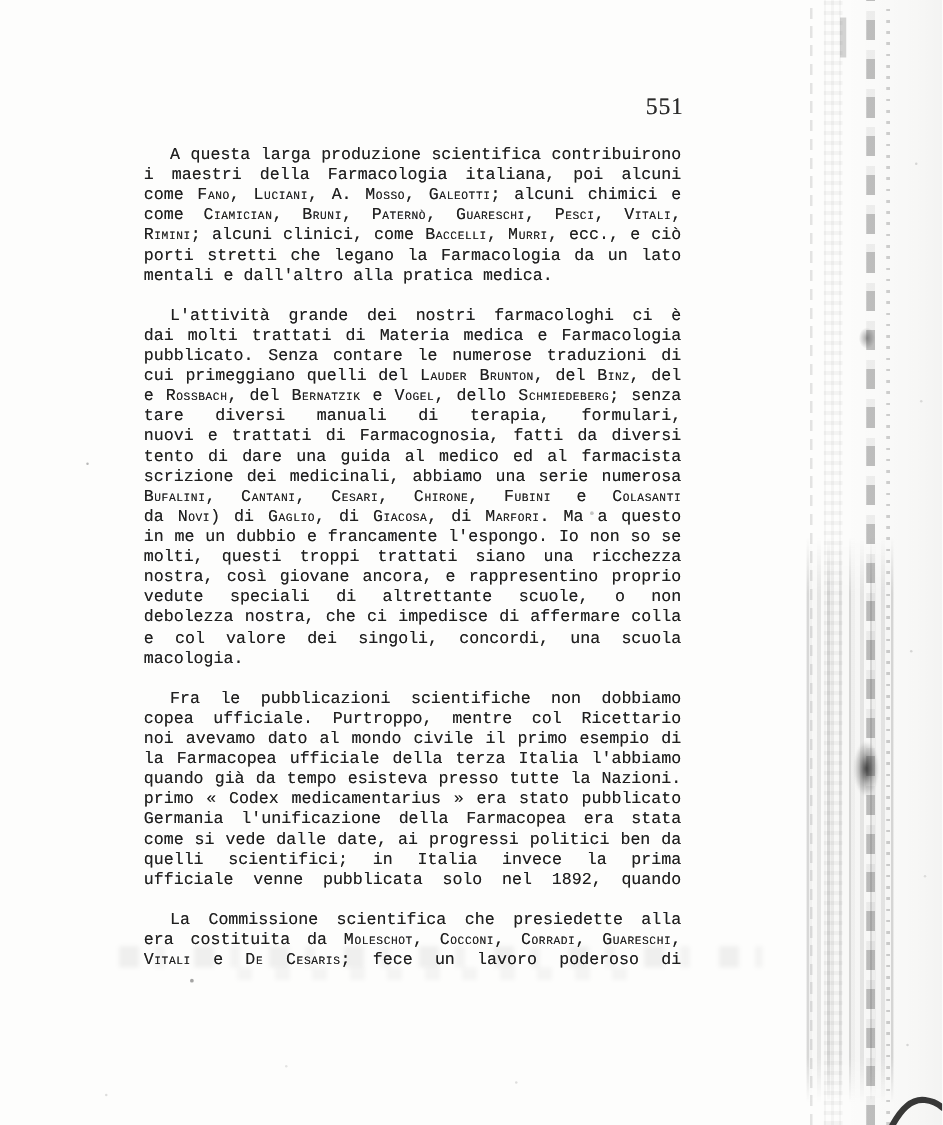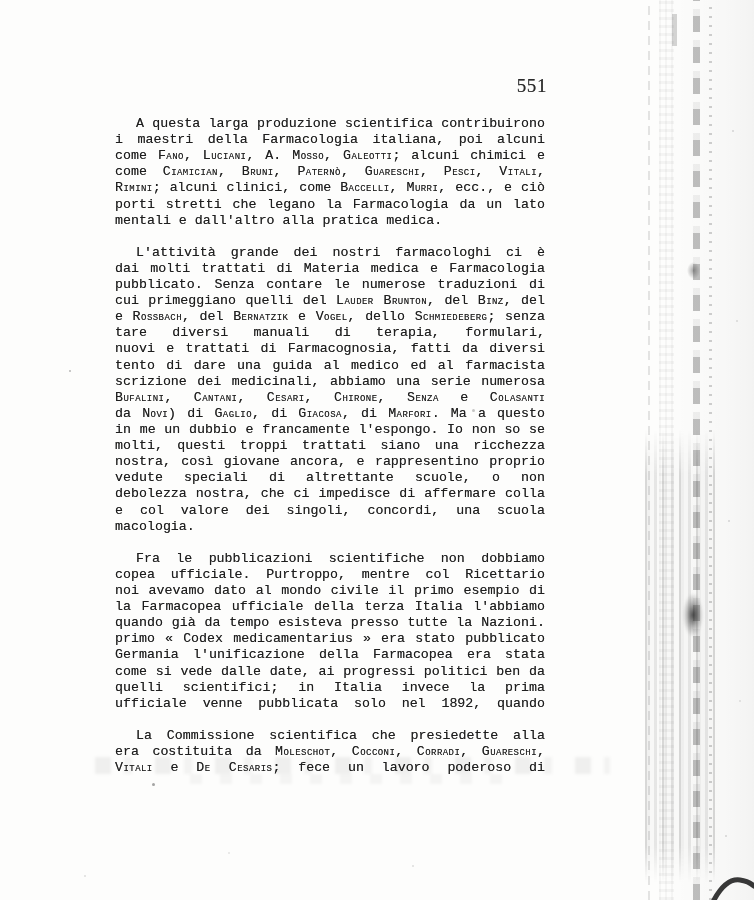--- a/index.html
+++ b/index.html
@@ -95,21 +95,21 @@
       <div class="para">
         <div class="line first">L'attività grande dei nostri farmacologhi ci è attestata poi anche</div>
         <div class="line">dai molti trattati di Materia medica e Farmacologia che essi hanno</div>
         <div class="line">pubblicato. Senza contare le numerose traduzioni di trattati esteri, fra</div>
         <div class="line">cui primeggiano quelli del <span class="sc">Lauder Brunton</span>, del <span class="sc">Binz</span>, del <span class="sc">Nothnagel</span></div>
         <div class="line">e <span class="sc">Rossbach</span>, del <span class="sc">Bernatzik</span> e <span class="sc">Vogel</span>, dello <span class="sc">Schmiedeberg</span>; senza con-</div>
         <div class="line">tare diversi manuali di terapia, formulari, ricettari, raccolte di rimedî</div>
         <div class="line">nuovi e trattati di Farmacognosia, fatti da diversi autori nostri coll'in-</div>
         <div class="line">tento di dare una guida al medico ed al farmacista nella scelta e pre-</div>
         <div class="line">scrizione dei medicinali, abbiamo una serie numerosa di trattati di</div>
-        <div class="line"><span class="sc">Bufalini</span>, <span class="sc">Cantani</span>, <span class="sc">Cesari</span>, <span class="sc">Chirone</span>, <span class="sc">Senza</span> e <span class="sc">Colasanti</span> (seguitato poi</div>
+        <div class="line"><span class="sc">Bufalini</span>, <span class="sc">Cantani</span>, <span class="sc">Cesari</span>, <span class="sc">Chirone</span>, <span class="sc">Fubini</span> e <span class="sc">Colasanti</span> (seguitato poi</div>
         <div class="line">da <span class="sc">Novi</span>) di <span class="sc">Gaglio</span>, di <span class="sc">Giacosa</span>, di <span class="sc">Marfori</span>. Ma a questo punto sorge</div>
         <div class="line">in me un dubbio e francamente l'espongo. Io non so se veramente questi</div>
         <div class="line">molti, questi troppi trattati siano una ricchezza vera per la Scienza</div>
         <div class="line">nostra, così giovane ancora, e rappresentino proprio l'indirizzo e le</div>
         <div class="line">vedute speciali di altrettante scuole, o non rappresentino piuttosto una</div>
         <div class="line">debolezza nostra, che ci impedisce di affermare colla forza del numero</div>
         <div class="line">e col valore dei singoli, concordi, una scuola prettamente italiana di Far-</div>
         <div class="line last">macologia.</div>
       </div>
       <div class="para">

